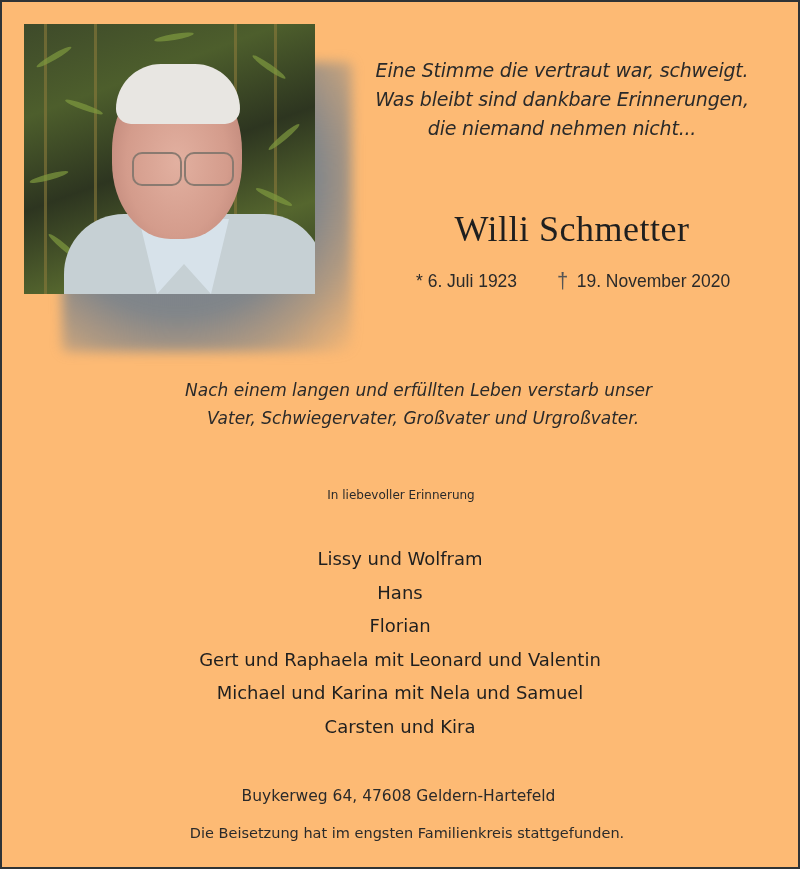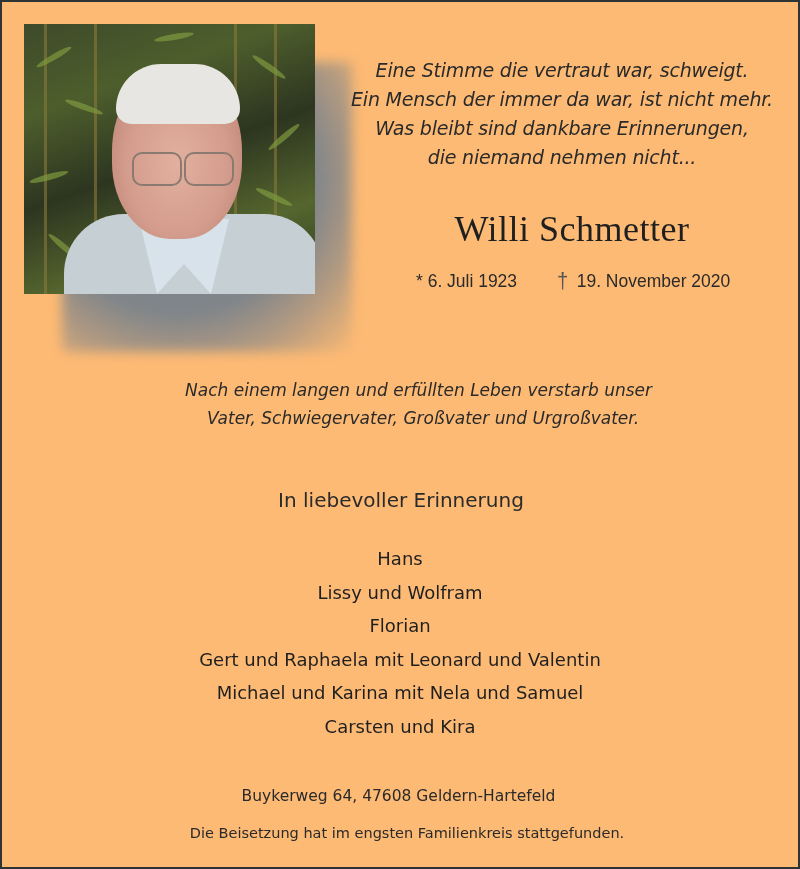--- a/index.html
+++ b/index.html
@@ -91,21 +91,21 @@
       font-family: "DejaVu Sans", sans-serif;
       font-style: italic; font-size: 17px; line-height: 28px;
       color: #2a2a2a; text-align: right; white-space: nowrap;
     }
     .intro .l1 { text-align: right; padding-left: 14px; }
     .intro .l2 { text-align: left; padding-left: 45px; }
     .memory {
       position: absolute; left: 0; top: 486px; width: 796px;
       text-align: center;
       font-family: "DejaVu Sans", sans-serif;
-      font-size: 20px; color: #2a2a2a; padding-left: 0;
+      font-size: 12px; color: #2a2a2a; padding-left: 0;
     }
     .memory span { position: relative; left: 1px; }
     .family {
       position: absolute; left: 0; top: 540px; width: 796px;
       text-align: center;
       font-family: "DejaVu Sans", sans-serif;
       font-size: 18px; line-height: 33.5px; color: #1f1f1f;
     }
     .address {
       position: absolute; left: 0; top: 785px; width: 793px;
@@ -142,21 +142,20 @@
     <div class="person-body"></div>
     <div class="person-collar"></div>
     <div class="person-head"></div>
     <div class="person-hair"></div>
     <div class="glasses-l"></div>
     <div class="glasses-r"></div>
   </div>
 
   <div class="poem">
     <div>Eine Stimme die vertraut war, schweigt.</div>
-    <div>Ein Mensch der immer da war, ist nicht mehr.</div>
     <div>Was bleibt sind dankbare Erinnerungen,</div>
     <div>die niemand nehmen nicht...</div>
   </div>
 
   <div class="deceased-name">Willi Schmetter</div>
 
   <div class="dates">
     <span class="birth">* 6. Juli 1923</span>
     <span class="cross">†</span>
     <span class="death">19. November 2020</span>
@@ -165,22 +164,22 @@
   <div class="intro">
     <div class="l1">Nach einem langen und erfüllten Leben verstarb unser</div>
     <div class="l2">Vater, Schwiegervater, Großvater und Urgroßvater.</div>
   </div>
 
   <div class="memory">
     <span>In liebevoller Erinnerung</span>
   </div>
 
   <div class="family">
+    <div>Lissy und Wolfram</div>
     <div>Hans</div>
-    <div>Lissy und Wolfram</div>
     <div>Florian</div>
     <div>Gert und Raphaela mit Leonard und Valentin</div>
     <div>Michael und Karina mit Nela und Samuel</div>
     <div>Carsten und Kira</div>
   </div>
 
   <div class="address">Buykerweg 64, 47608 Geldern-Hartefeld</div>
   <div class="burial">Die Beisetzung hat im engsten Familienkreis stattgefunden.</div>
 </div>
 

